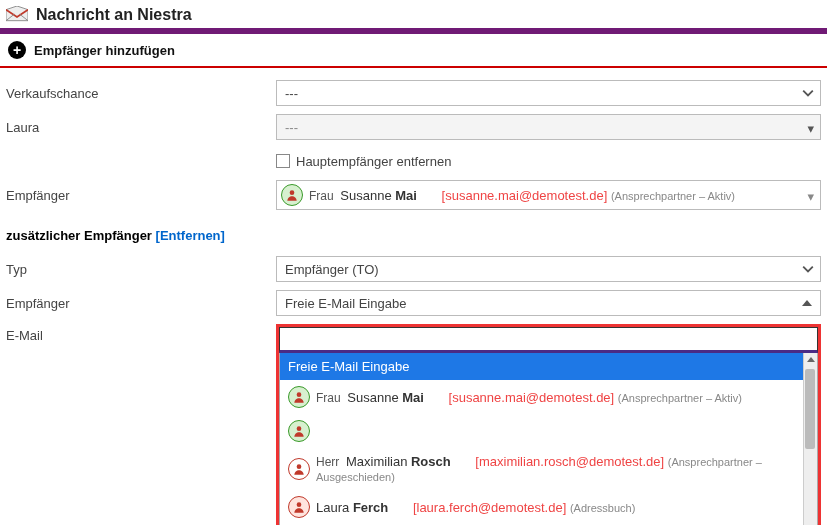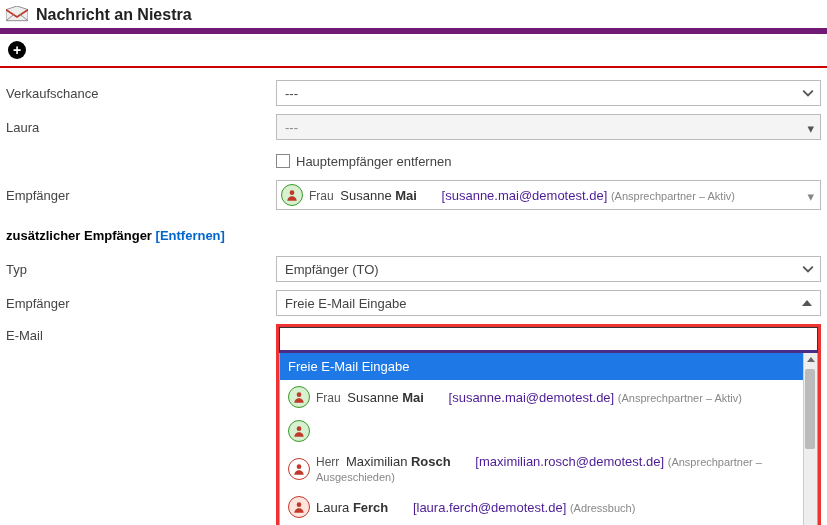--- a/index.html
+++ b/index.html
@@ -114,21 +114,21 @@
     margin-right:6px;
   }
   .person-icon.green { background:#d7f0cf; border:1px solid #3a9a2a; }
   .person-icon.white { background:#fff; border:1px solid #c0392b; }
   .person-icon.red { background:#ffe4de; border:1px solid #c0392b; }
   .person-icon svg { width:14px; height:14px; }
   .recipient-text { color:#444; }
   .recipient-text .sal { color:#555; margin-right:3px; font-size:12px; }
   .recipient-text .name { color:#333; }
   .recipient-text .name b { font-weight:bold; }
-  .recipient-text .email { color:#4c1d95;padding-left:21px; }
+  .recipient-text .email { color:#ef4444;padding-left:21px; }
   .recipient-text .meta { color:#888; font-size:11px; }
   .freemail-select {
     border:1px solid #bbb;
     height:26px;
     display:flex; align-items:center;
     padding:0 24px 0 8px;
     position:relative;
     color:#444;
     background:#fff;
   }
@@ -200,20 +200,21 @@
         <polyline points="0,4 12,12 24,4" fill="none" stroke="#c0392b" stroke-width="2"></polyline>
         <polyline points="0,16 9,9" fill="none" stroke="#888"></polyline>
         <polyline points="24,16 15,9" fill="none" stroke="#888"></polyline>
       </svg>
   </span>
   <h1>Nachricht an Niestra</h1>
 </div>
 
 <div class="addbar">
   <span class="plus-circle">+</span>
+  <span class="addlabel">Empfänger hinzufügen</span>
 </div>
 
 <div class="form-area">
 
   <div class="row">
     <div class="label">Verkaufschance</div>
     <div class="field">
       <div class="select">
         <span>---</span>
         <span class="chev">

